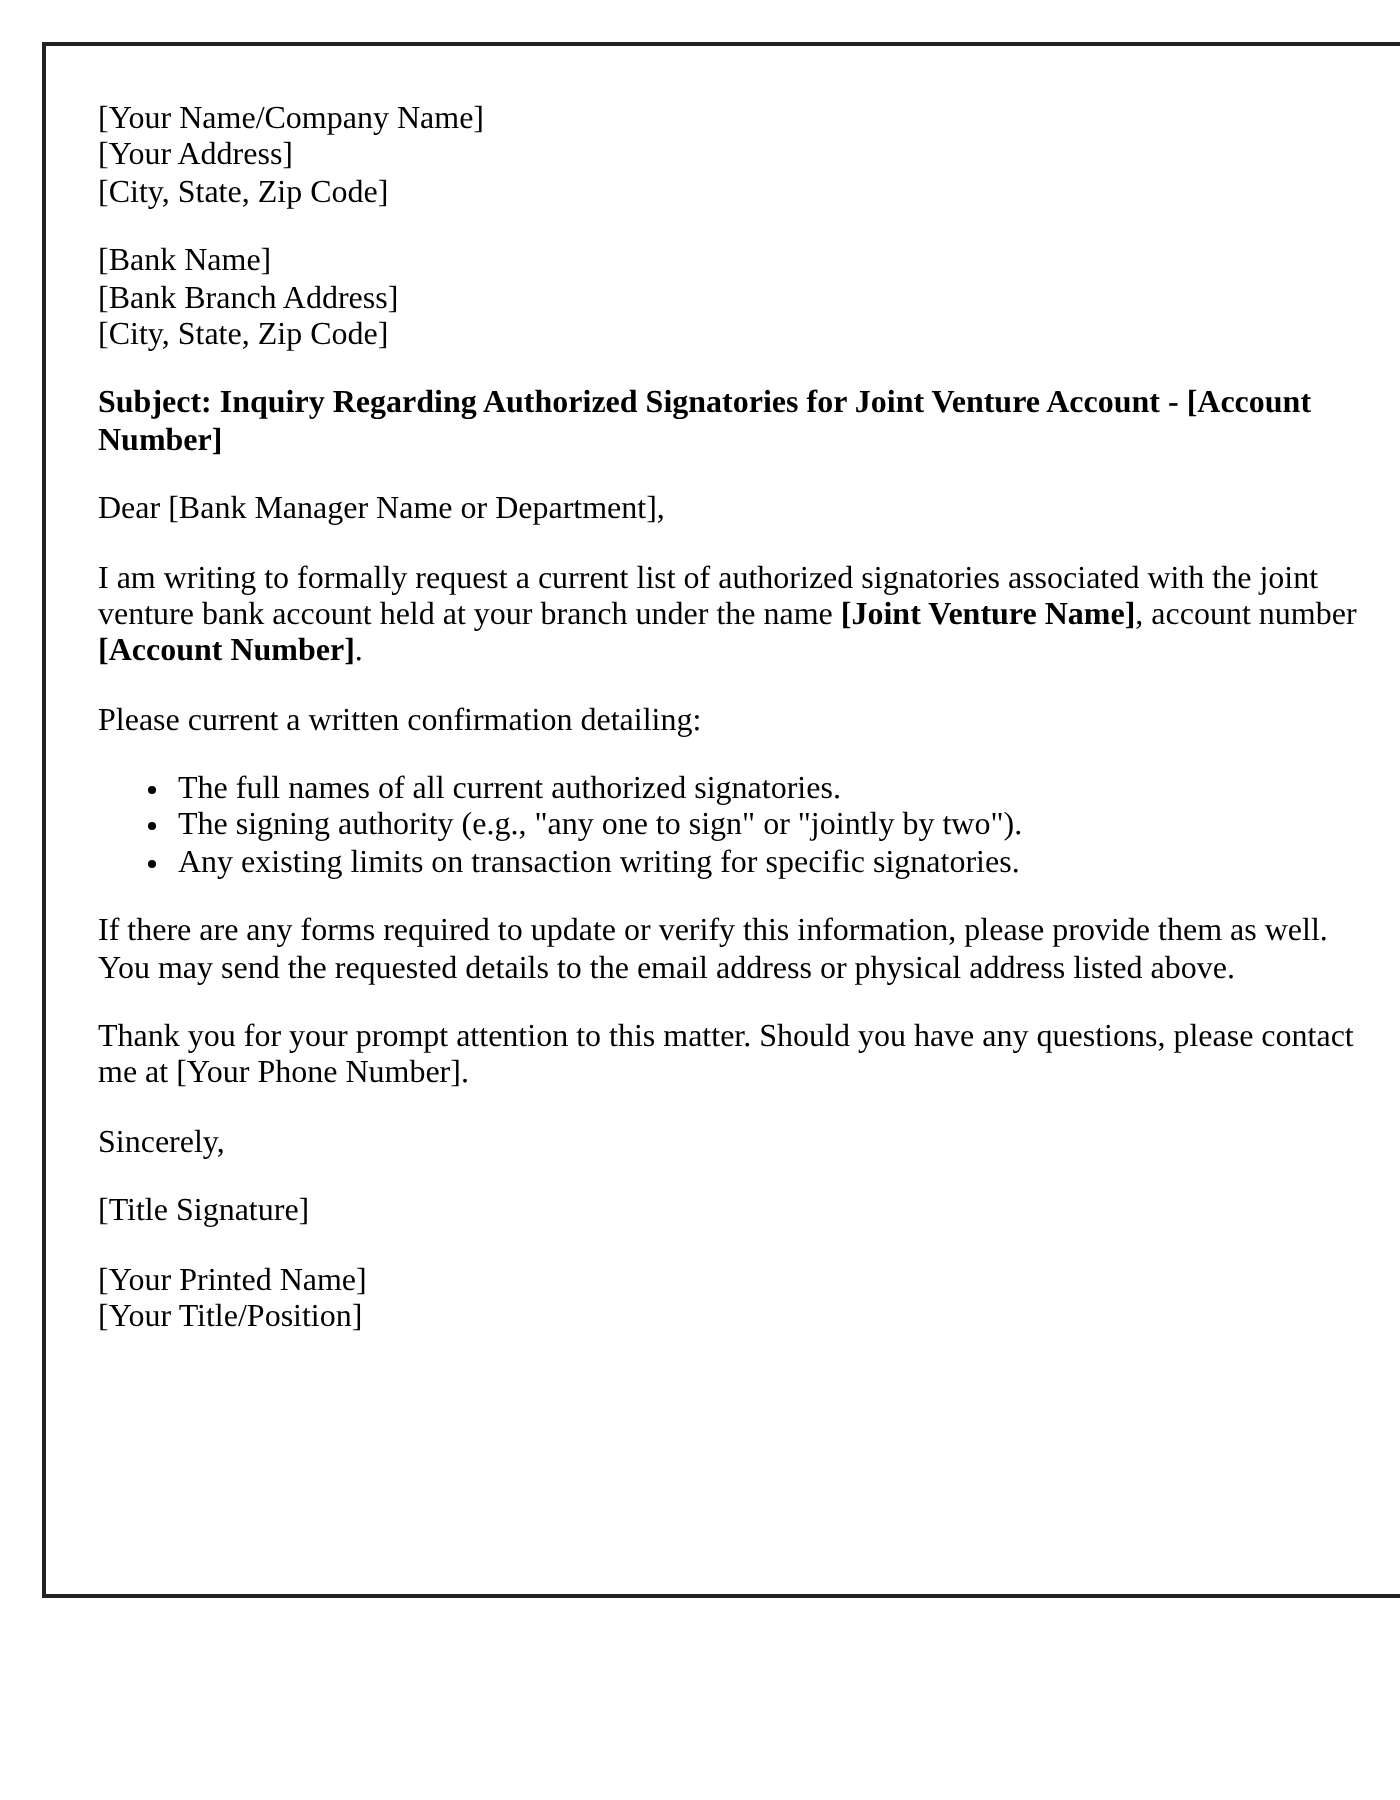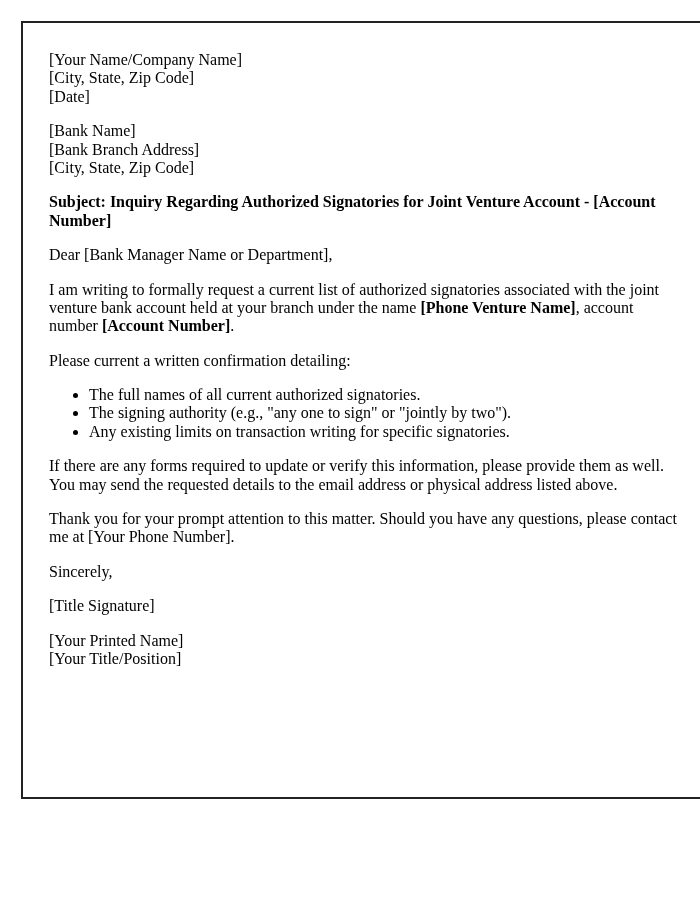--- a/index.html
+++ b/index.html
@@ -49,35 +49,35 @@
   }
 </style>
 </head>
 <body>
 
 <div class="page">
   <div class="letter-frame">
 
     <div class="para">
       <div>[Your Name/Company Name]</div>
+      <div>[Your Address]</div>
       <div>[City, State, Zip Code]</div>
-      <div>[Date]</div>
     </div>
 
     <div class="para">
       <div>[Bank Name]</div>
       <div>[Bank Branch Address]</div>
       <div>[City, State, Zip Code]</div>
     </div>
 
     <div class="para bold">Subject: Inquiry Regarding Authorized Signatories for Joint Venture Account - [Account Number]</div>
 
     <div class="para">Dear [Bank Manager Name or Department],</div>
 
-    <div class="para"><span>I am writing to formally request a current list of authorized signatories associated with the joint venture bank account held at your branch under the name </span><span class="bold">[Phone Venture Name]</span><span>, account number </span><span class="bold">[Account Number]</span><span>.</span></div>
+    <div class="para"><span>I am writing to formally request a current list of authorized signatories associated with the joint venture bank account held at your branch under the name </span><span class="bold">[Joint Venture Name]</span><span>, account number </span><span class="bold">[Account Number]</span><span>.</span></div>
 
 
     <div class="para">Please current a written confirmation detailing:</div>
 
     <ul class="bullet-list">
       <li>The full names of all current authorized signatories.</li>
       <li>The signing authority (e.g., "any one to sign" or "jointly by two").</li>
       <li>Any existing limits on transaction writing for specific signatories.</li>
     </ul>
 

